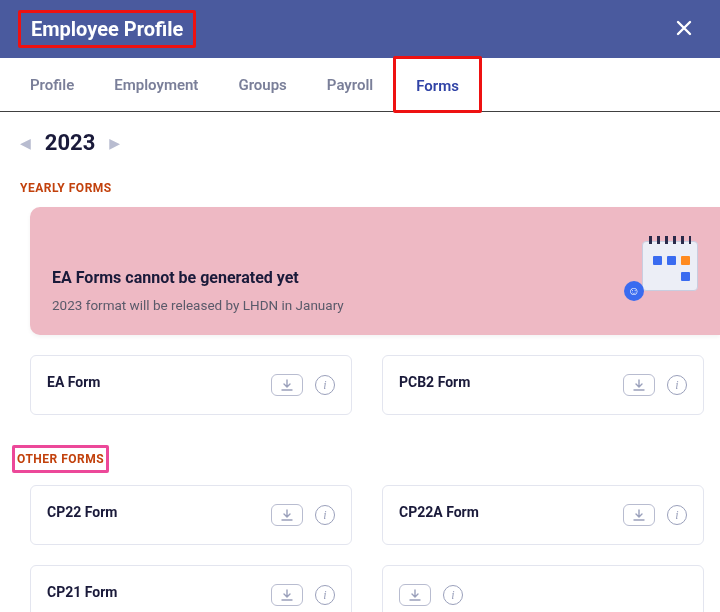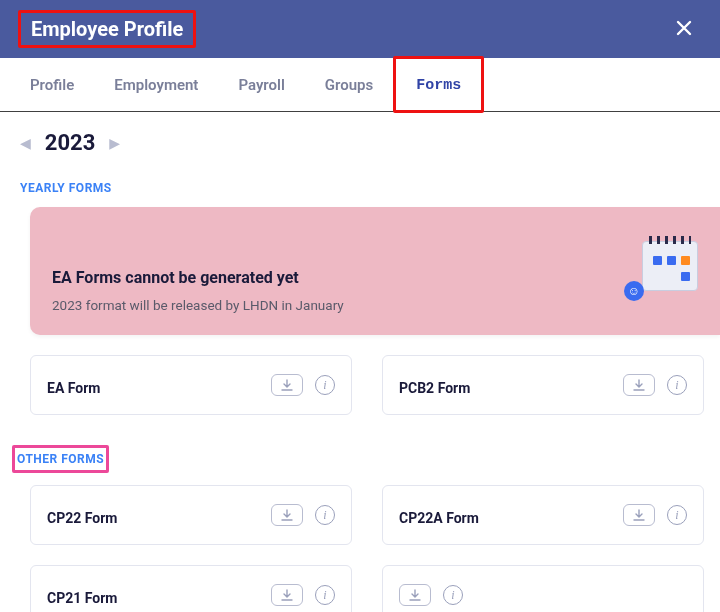--- a/index.html
+++ b/index.html
@@ -47,21 +47,20 @@
     padding: 18px 20px 14px;
     font-size: 15px;
     color: #7a7f99;
     cursor: pointer;
     border-bottom: 3px solid transparent;
     font-weight: 600;
   }
   .tab.active {
     color: #3043a6;
     border-bottom-color: #3043a6;
-    font-family: Liberation Mono, monospace;
   }
   .tab.active-highlight {
     border: 3px solid #e11;
     border-radius: 2px;
     margin-top: -2px;
     margin-bottom: -2px;
   }
   .content {
     padding: 18px 20px 0 20px;
   }
@@ -79,21 +78,21 @@
   }
   .year {
     font-size: 22px;
     font-weight: 700;
     color: #1a1a3a;
   }
   .section-label {
     font-size: 12px;
     font-weight: 700;
     letter-spacing: 0.5px;
-    color: #3b82f6;
+    color: #c2410c;
     margin-bottom: 12px;
     display: inline-block;
   }
   .section-label.highlight {
     border: 3px solid #ec4899;
     padding: 4px 2px;
     margin-left: -8px;
     border-radius: 2px;
   }
   .notice {
@@ -160,21 +159,21 @@
     display: flex;
     gap: 20px;
     margin-bottom: 20px;
   }
   .card {
     flex: 1;
     border: 1px solid #e3e5ef;
     border-radius: 6px;
     padding: 18px 16px;
     display: flex;
-    align-items: flex-end;
+    align-items: flex-start;
     justify-content: space-between;
     min-height: 56px;
     margin-left: 10px;
   }
   .cards-row .card:last-child { margin-right: -4px; }
   .card-title {
     font-size: 14px;
     font-weight: 700;
     color: #1a1a3a;
   }
@@ -214,22 +213,22 @@
     <svg width="16" height="16" viewBox="0 0 16 16">
         <path d="M2 2 L14 14 M14 2 L2 14" stroke="#fff" stroke-width="2.4" stroke-linecap="round"></path>
       </svg>
   </div>
 </div>
 
 <div class="tabs-wrap">
   <div class="tabs">
     <div class="tab">Profile</div>
     <div class="tab">Employment</div>
+    <div class="tab">Groups</div>
     <div class="tab">Payroll</div>
-    <div class="tab">Groups</div>
     <div class="tab active active-highlight">Forms</div>
   </div>
 </div>
 
 <div class="content">
 
   <div class="year-row">
     <span class="year-arrow">◀</span>
     <span class="year">2023</span>
     <span class="year-arrow">▶</span>

